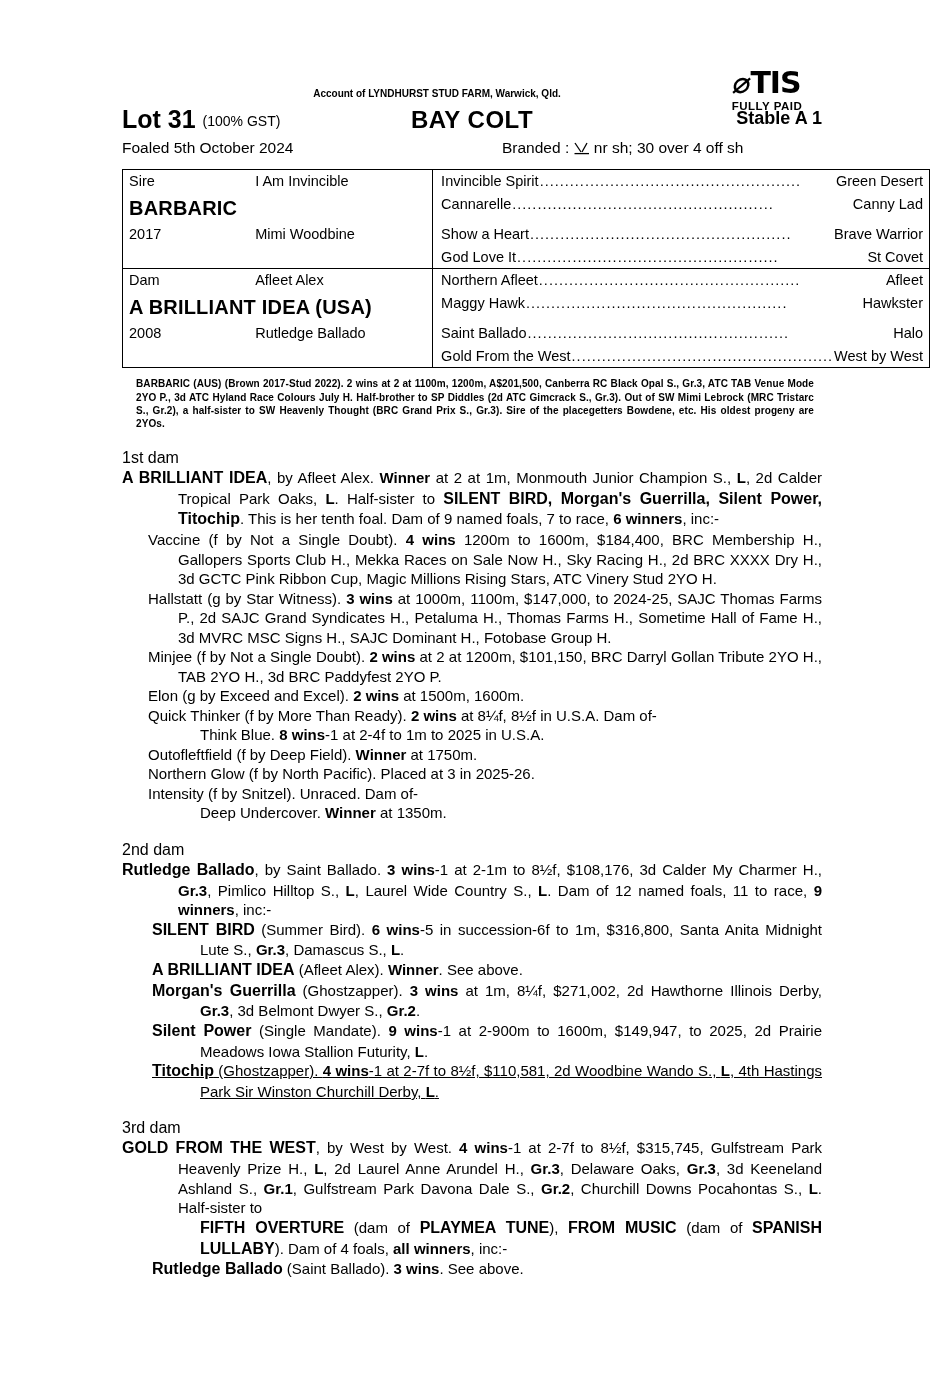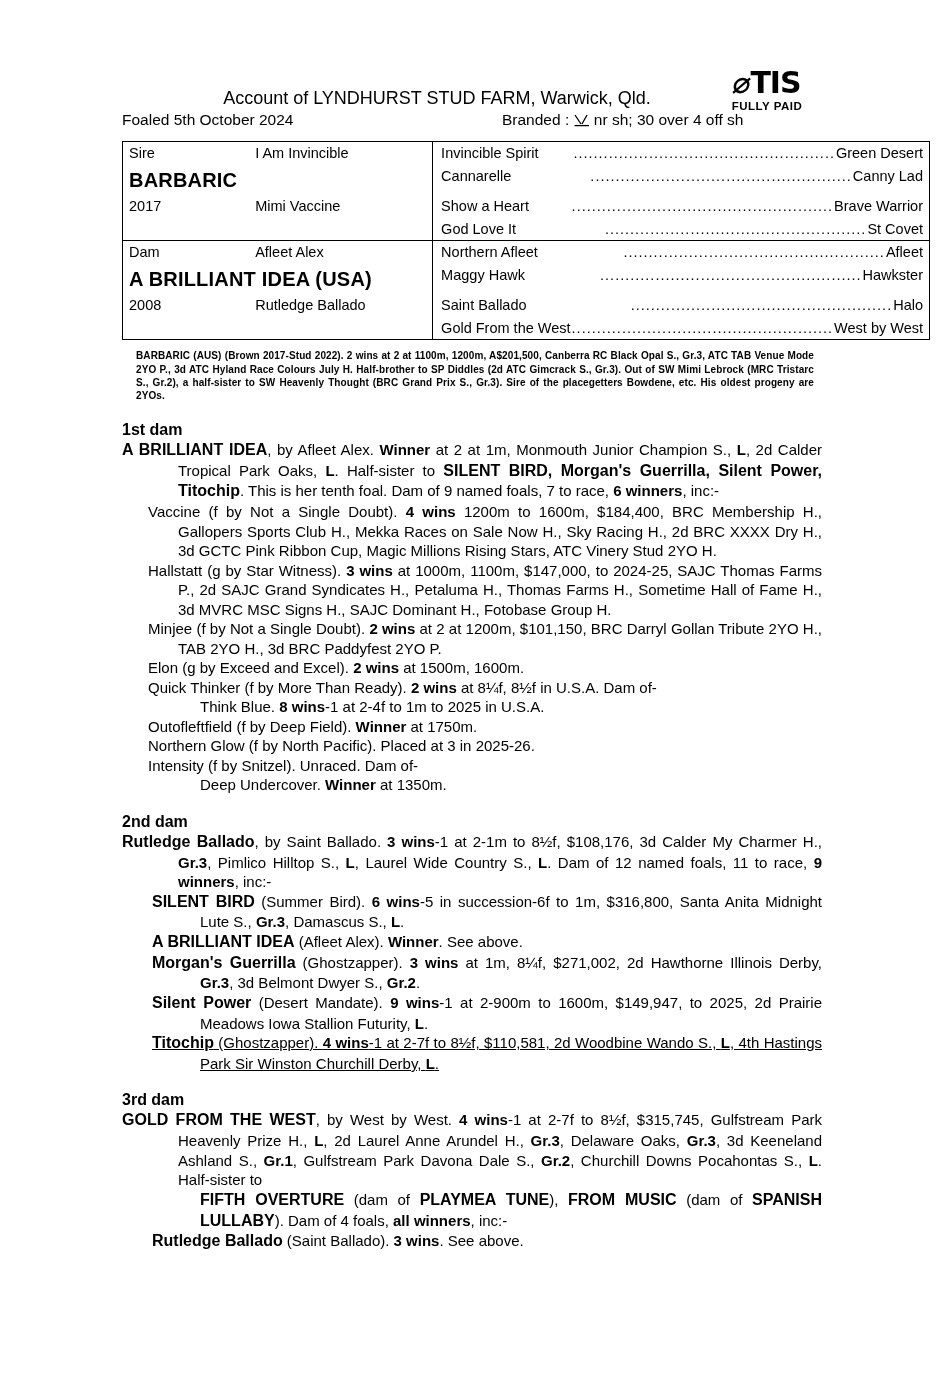--- a/index.html
+++ b/index.html
@@ -45,22 +45,22 @@
     font-family: "DejaVu Sans", sans-serif;
   }
   .logo-sub {
     font-size: 11.5px;
     font-weight: bold;
     letter-spacing: 0.5px;
     margin-top: 2px;
   }
   .account-line {
     text-align: center;
-    font-size: 18px;
-    font-weight: normal;
+    font-size: 10px;
+    font-weight: bold;
     padding-top: 28px;
     padding-right: 70px;
   }
   .title-row {
     position: relative;
     height: 32px;
     margin-top: 6px;
   }
   .lot {
     position: absolute;
@@ -135,21 +135,20 @@
     white-space: nowrap;
   }
   .col-a { width: 118px; }
   .col-b { width: 210px; }
   .col-c { width: 368px; border-left: 1.5px solid #000; padding-left: 8px !important; }
   .big { font-size: 20px; font-weight: bold; letter-spacing: 0.2px; }
   .dots-row {
     display: flex;
     align-items: baseline;
     width: 100%;
-    text-align: right;
   }
   .dots-row .l { white-space: nowrap; }
   .dots-row .d {
     flex: 1 1 auto;
     overflow: hidden;
     white-space: nowrap;
     letter-spacing: 1px;
     margin: 0 1px;
   }
   .dots-row .r { white-space: nowrap; }
@@ -163,21 +162,21 @@
     line-height: 1.34;
     text-align: justify;
     padding-left: 14px;
     padding-right: 8px;
     letter-spacing: 0.1px;
   }
 
   
   .dam-head {
     font-size: 16px;
-    font-weight: bold;
+    font-weight: normal;
     margin-top: 18px;
     margin-bottom: 1px;
   }
   .entry {
     font-size: 15px;
     line-height: 1.3;
     text-align: justify;
     margin-bottom: 0px;
   }
   .hang1 { padding-left: 56px; text-indent: -56px; }
@@ -194,20 +193,28 @@
 
     <div class="logo-block">
       <div class="logo-mark">
         <span style="display:inline-block;transform:skewX(-10deg);">⌀</span><span>TIS</span>
       </div>
       <div class="logo-sub">FULLY PAID</div>
     </div>
 
     <div class="account-line">Account of LYNDHURST STUD FARM, Warwick, Qld.</div>
 
+    <div class="title-row">
+      <div class="lot">
+        <span>Lot 31</span>
+        <span class="gst">(100% GST)</span>
+      </div>
+      <div class="colt">BAY COLT</div>
+      <div class="stable">Stable A 1</div>
+    </div>
 
     <div class="foaled-row">
       <div class="foaled">Foaled 5th October 2024</div>
       <div class="branded">
         <span>Branded :</span>
         <span class="brand-glyph">
           <svg viewBox="0 0 16 13" width="16" height="13" aria-hidden="true">
             <path d="M1 1 L7 10" stroke="#000" stroke-width="1.3" fill="none"></path>
             <path d="M13 1 L8 10" stroke="#000" stroke-width="1.3" fill="none"></path>
             <path d="M0.5 11.6 L15 11.6" stroke="#000" stroke-width="1.3" fill="none"></path>
@@ -237,21 +244,21 @@
           <td class="col-c">
             <span class="dots-row">
                   <span class="l">Cannarelle</span>
                   <span class="d">....................................................</span>
                   <span class="r">Canny Lad</span>
                 </span>
           </td>
         </tr>
         <tr>
           <td class="col-a">2017</td>
-          <td class="col-b">Mimi Vaccine</td>
+          <td class="col-b">Mimi Woodbine</td>
           <td class="col-c">
             <span class="dots-row">
                   <span class="l">Show a Heart</span>
                   <span class="d">....................................................</span>
                   <span class="r">Brave Warrior</span>
                 </span>
           </td>
         </tr>
         <tr>
           <td class="col-a"></td>
@@ -357,21 +364,21 @@
     <div class="entry hang3" style="padding-left:78px;text-indent:-48px;">
       <span class="b" style="font-size:16px;">SILENT BIRD</span><span> (Summer Bird). </span><span class="b">6 wins</span><span>-5 in succession-6f to 1m, $316,800, Santa Anita Midnight Lute S., </span><span class="b">Gr.3</span><span>, Damascus S., </span><span class="b">L</span><span>.</span>
     </div>
     <div class="entry hang3" style="padding-left:78px;text-indent:-48px;">
       <span class="b" style="font-size:16px;">A BRILLIANT IDEA</span><span> (Afleet Alex). </span><span class="b">Winner</span><span>. See above.</span>
     </div>
     <div class="entry hang3" style="padding-left:78px;text-indent:-48px;">
       <span class="b" style="font-size:16px;">Morgan's Guerrilla</span><span> (Ghostzapper). </span><span class="b">3 wins</span><span> at 1m, 8¼f, $271,002, 2d Hawthorne Illinois Derby, </span><span class="b">Gr.3</span><span>, 3d Belmont Dwyer S., </span><span class="b">Gr.2</span><span>.</span>
     </div>
     <div class="entry hang3" style="padding-left:78px;text-indent:-48px;">
-      <span class="b" style="font-size:16px;">Silent Power</span><span> (Desert Mandate). </span><span class="b">9 wins</span><span>-1 at 2-900m to 1600m, $149,947, to 2025, 2d Prairie Meadows Iowa Stallion Futurity, </span><span class="b">L</span><span>.</span>
+      <span class="b" style="font-size:16px;">Silent Power</span><span> (Single Mandate). </span><span class="b">9 wins</span><span>-1 at 2-900m to 1600m, $149,947, to 2025, 2d Prairie Meadows Iowa Stallion Futurity, </span><span class="b">L</span><span>.</span>
     </div>
     <div class="entry hang3" style="padding-left:78px;text-indent:-48px;text-decoration:underline;">
       <span class="b" style="font-size:16px;">Titochip</span><span> (Ghostzapper). </span><span class="b">4 wins</span><span>-1 at 2-7f to 8½f, $110,581, 2d Woodbine Wando S., </span><span class="b">L</span><span>, 4th Hastings Park Sir Winston Churchill Derby, </span><span class="b">L</span><span>.</span>
     </div>
 
     <div class="dam-head">3rd dam</div>
     <div class="entry hang1">
       <span class="b" style="font-size:16px;">GOLD  FROM  THE  WEST</span><span>, by West by West. </span><span class="b">4 wins</span><span>-1 at 2-7f to 8½f, $315,745, Gulfstream Park Heavenly Prize H., </span><span class="b">L</span><span>, 2d Laurel Anne Arundel H., </span><span class="b">Gr.3</span><span>, Delaware Oaks, </span><span class="b">Gr.3</span><span>, 3d Keeneland Ashland S., </span><span class="b">Gr.1</span><span>, Gulfstream Park Davona Dale S., </span><span class="b">Gr.2</span><span>, Churchill Downs Pocahontas S., </span><span class="b">L</span><span>. Half-sister to </span>
     </div>
     <div class="entry" style="padding-left:78px;text-indent:0;">

